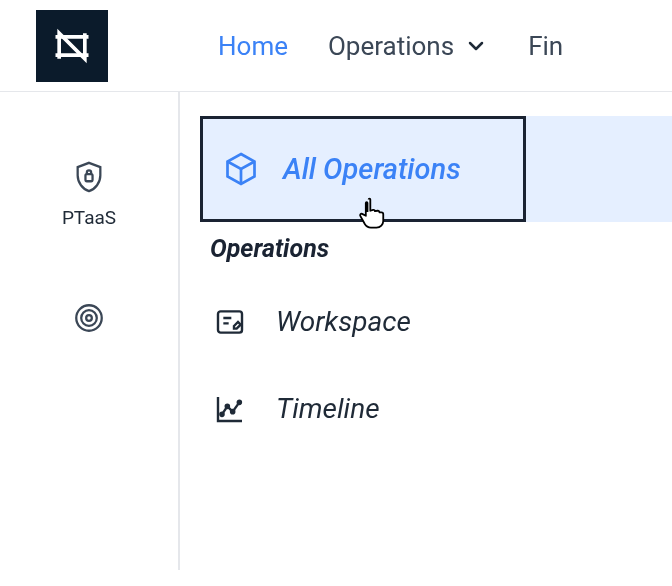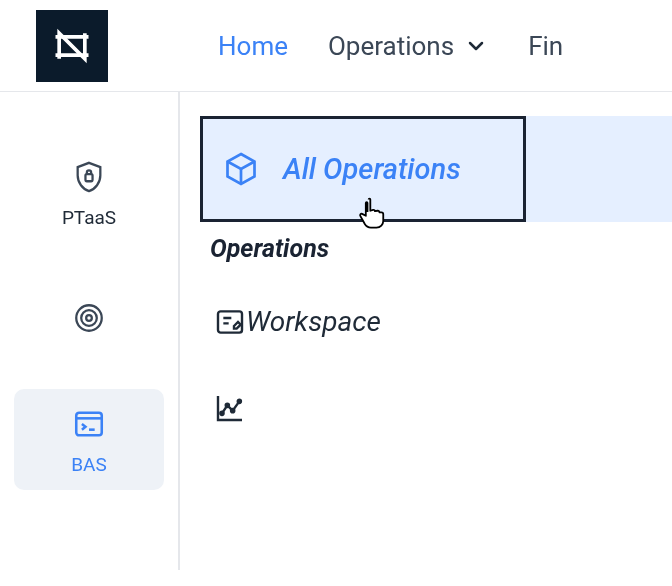--- a/index.html
+++ b/index.html
@@ -119,20 +119,21 @@
     .submenu {
       margin-top: 42px;
       display: flex;
       flex-direction: column;
       gap: 54px;
       padding-left: 14px;
     }
     .submenu-item {
       display: flex;
       align-items: center;
+      gap: 30px;
       cursor: pointer;
       font-size: 28px;
       color: #1f2a37;
     }
     .submenu-item .icon { width: 32px; height: 32px; color: #1f2a37; }
 
     
     .cursor {
       position: absolute;
       left: 354px;
@@ -181,29 +182,20 @@
     </div>
 
     <div class="sidebar-item">
       <svg class="icon" viewBox="0 0 24 24" fill="none" stroke="currentColor" stroke-width="1.6">
         <circle cx="12" cy="12" r="9"></circle>
         <circle cx="12" cy="12" r="5.5"></circle>
         <circle cx="12" cy="12" r="2"></circle>
       </svg>
     </div>
 
-    <div class="sidebar-item active">
-      <svg class="icon" viewBox="0 0 24 24" fill="none" stroke="currentColor" stroke-width="1.8">
-        <rect x="3" y="4" width="18" height="16" rx="2"></rect>
-        <path d="M3 8 H21"></path>
-        <path d="M7 12 L9.5 14 L7 16"></path>
-        <path d="M12 16 H16"></path>
-      </svg>
-      <span class="label">BAS</span>
-    </div>
   </div>
 
   <div class="main">
     <div class="allops-bg-extend"></div>
     <div class="allops-box">
       <svg class="icon" viewBox="0 0 24 24" fill="none" stroke="currentColor" stroke-width="1.8">
         <path d="M12 2 L21 7 V17 L12 22 L3 17 V7 Z"></path>
         <path d="M3 7 L12 12 L21 7"></path>
         <path d="M12 12 V22"></path>
       </svg>
@@ -225,20 +217,21 @@
 
       <div class="submenu-item">
         <svg class="icon" viewBox="0 0 24 24" fill="none" stroke="currentColor" stroke-width="1.8">
           <path d="M3 3 V21 H21"></path>
           <path d="M6 16 L10 10 L14 14 L19 7"></path>
           <circle cx="6" cy="16" r="1.2" fill="currentColor"></circle>
           <circle cx="10" cy="10" r="1.2" fill="currentColor"></circle>
           <circle cx="14" cy="14" r="1.2" fill="currentColor"></circle>
           <circle cx="19" cy="7" r="1.2" fill="currentColor"></circle>
         </svg>
+        <span>Timeline</span>
       </div>
     </div>
   </div>
 </div>
 
 <svg class="cursor" viewBox="0 0 32 32">
   <path d="M13 4 C13 3 14.5 3 14.5 4 V14 L17 13.2 C18 13 18.6 13.6 18.6 14.4 L21 14 C22 13.9 22.6 14.6 22.6 15.4 L24.4 15.4 C25.4 15.4 26 16.2 26 17 V23 C26 26 23.5 29 20 29 H15 C12.5 29 10.8 27.8 9.6 25.8 L5.6 18.6 C5 17.5 6 16.3 7.2 16.8 L10.5 18.5 V7 C10.5 6 12 6 12 7 V15" fill="#ffffff" stroke="#000" stroke-width="1.6" stroke-linejoin="round"></path>
 </svg>
 
 </body></html>

